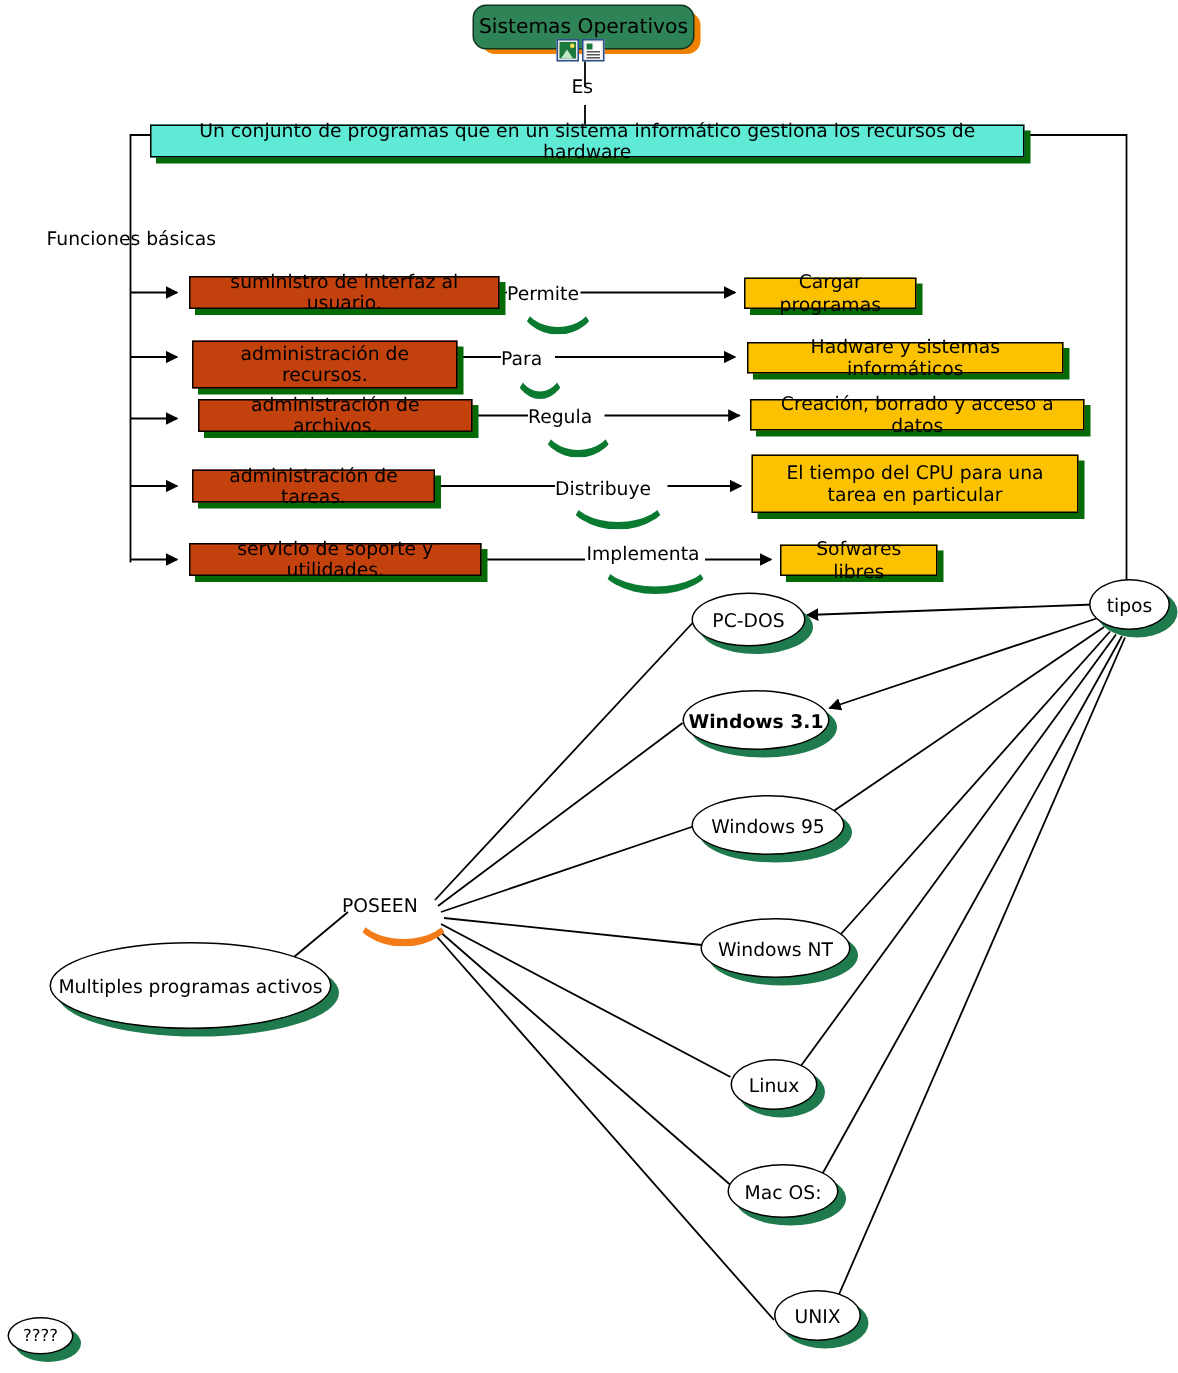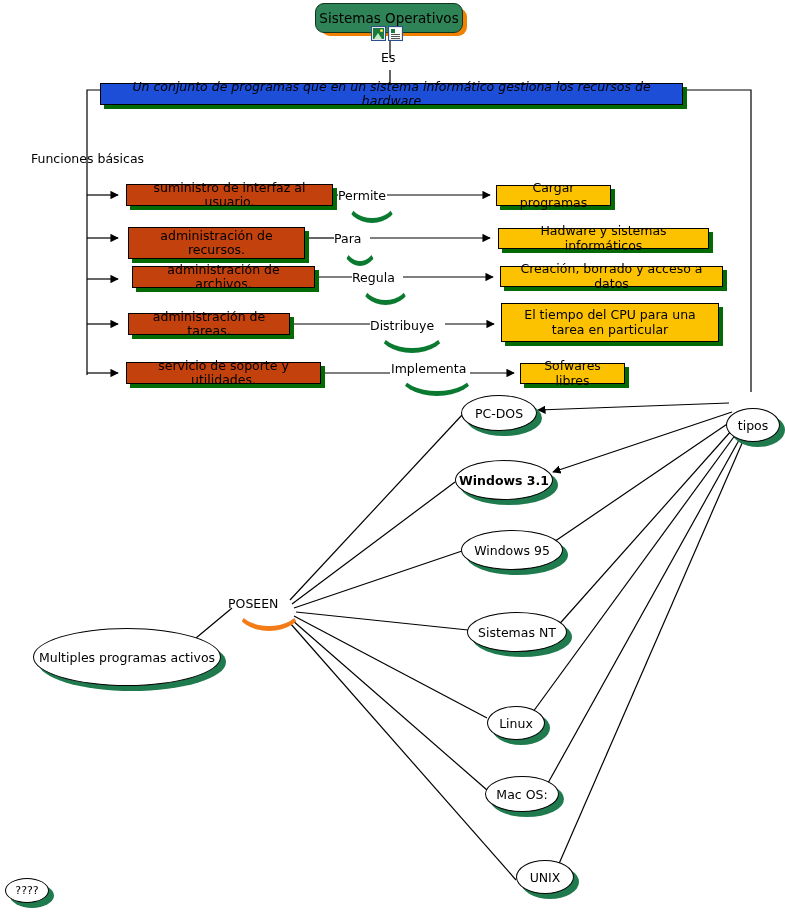--- a/index.html
+++ b/index.html
@@ -67,21 +67,21 @@
   .boxwrap .face{
     position:absolute;left:0;top:0;width:100%;height:100%;
     border:1px solid #000;
     box-sizing:border-box;
     display:flex;align-items:center;justify-content:center;
     text-align:center;
     color:#000;
     line-height:1.15;
     padding:0 5px;
   }
-  .box-green .face{background:#1d4ed8;font-size:12.5px;font-style:italic;}
+  .box-green .face{background:#5eead4;font-size:12.5px;}
   .box-orange .face{background:#c2410c;font-size:12.5px;}
   .box-amber  .face{background:#fcc200;font-size:12.5px;}
 
   
   .ellwrap{position:absolute;z-index:6;}
   .ellwrap .eshadow{
     position:absolute;left:5px;top:5px;width:100%;height:100%;
     background:#1f7a4d;border-radius:50%;
   }
   .ellwrap .eface{
@@ -250,40 +250,40 @@
   </div>
   <div class="boxwrap box-amber" style="left:501px;top:303px;width:218px;height:39px;">
     <div class="shadow"></div>
     <div class="face">El tiempo del CPU para una tarea en particular</div>
   </div>
   <div class="boxwrap box-amber" style="left:520px;top:363px;width:105px;height:21px;">
     <div class="shadow"></div>
     <div class="face">Sofwares libres</div>
   </div>
 
-  <div class="ellwrap" style="left:726px;top:408px;width:54px;height:34px;">
+  <div class="ellwrap" style="left:726px;top:386px;width:54px;height:34px;">
     <div class="eshadow"></div>
     <div class="eface">tipos</div>
   </div>
 
   <div class="ellwrap" style="left:461px;top:395px;width:76px;height:36px;">
     <div class="eshadow"></div>
     <div class="eface">PC-DOS</div>
   </div>
   <div class="ellwrap" style="left:455px;top:460px;width:98px;height:40px;font-weight:bold;">
     <div class="eshadow"></div>
     <div class="eface">Windows 3.1</div>
   </div>
   <div class="ellwrap" style="left:461px;top:530px;width:102px;height:40px;">
     <div class="eshadow"></div>
     <div class="eface">Windows 95</div>
   </div>
   <div class="ellwrap" style="left:467px;top:612px;width:100px;height:40px;">
     <div class="eshadow"></div>
-    <div class="eface">Sistemas NT</div>
+    <div class="eface">Windows NT</div>
   </div>
   <div class="ellwrap" style="left:487px;top:706px;width:58px;height:34px;">
     <div class="eshadow"></div>
     <div class="eface">Linux</div>
   </div>
   <div class="ellwrap" style="left:485px;top:776px;width:74px;height:36px;">
     <div class="eshadow"></div>
     <div class="eface">Mac OS:</div>
   </div>
   <div class="ellwrap" style="left:516px;top:860px;width:58px;height:34px;">

